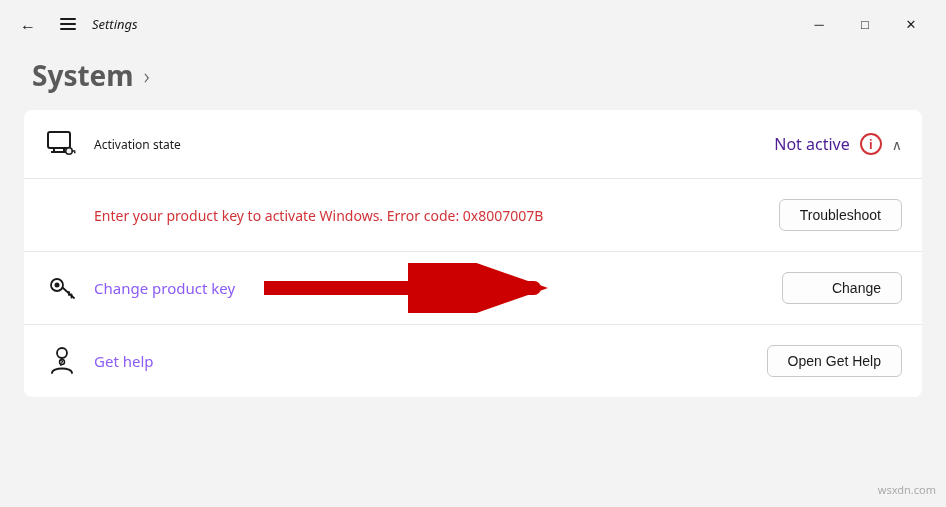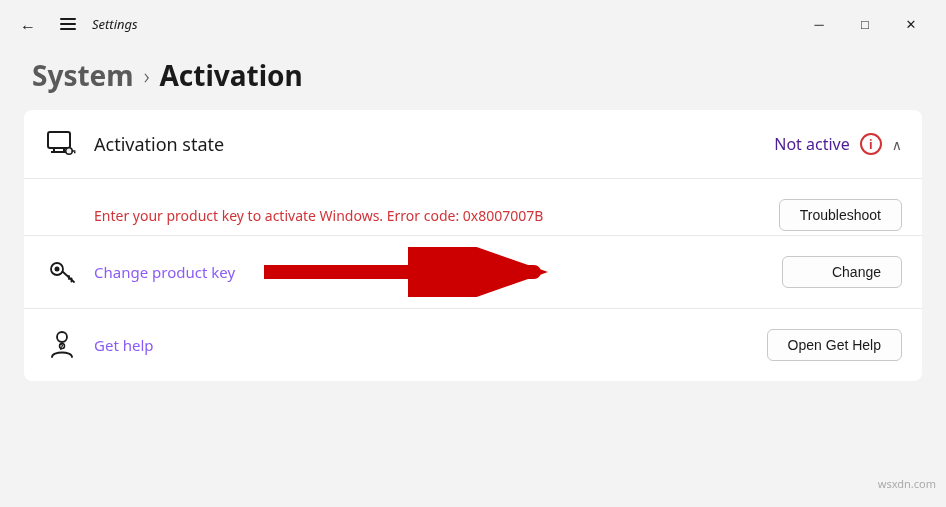--- a/index.html
+++ b/index.html
@@ -119,21 +119,21 @@
       width: 36px;
       height: 36px;
       display: flex;
       align-items: center;
       justify-content: center;
       margin-right: 14px;
       font-size: 22px;
       color: #1a1a1a;
     }
     .activation-label {
-      font-size: 18px;
+      font-size: 12px;
       color: #1a1a1a;
       flex: 1;
     }
     .not-active-text {
       font-size: 16px;
       color: #4c1d95;
       margin-right: 10px;
     }
     .info-circle {
       width: 22px;
@@ -152,21 +152,21 @@
     .chevron-up {
       font-size: 14px;
       color: #5a5a5a;
       cursor: pointer;
     }
 
     
     .error-row {
       display: flex;
       align-items: center;
-      padding: 20px 20px 4px 70px;
+      padding: 20px 20px 20px 70px;
       border-bottom: 1px solid #e8e8e8;
       gap: 20px;
     }
     .error-text {
       font-size: 14px;
       color: #d13438;
       flex: 1;
       line-height: 1.5;
     }
 
@@ -223,21 +223,21 @@
 
     
     .big-arrow {
       width: 300px;
       height: 50px;
     }
 
     
     .watermark {
       position: absolute;
-      bottom: 16px;
+      bottom: 10px;
       right: 10px;
       font-size: 11px;
       color: #aaaaaa;
     }
   </style>
 </head>
 <body>
 
 <div class="titlebar">
   <div class="titlebar-back">←</div>
@@ -250,21 +250,20 @@
   <div class="titlebar-controls">
     <div class="titlebar-btn">─</div>
     <div class="titlebar-btn">□</div>
     <div class="titlebar-btn close">✕</div>
   </div>
 </div>
 
 <div class="page-header">
   <span class="breadcrumb-system">System</span>
   <span class="breadcrumb-chevron">›</span>
-  <span class="breadcrumb-current">Activation</span>
 </div>
 
 <div class="main-content">
   <div class="card">
 
     <div class="activation-state-row">
       <div class="activation-icon">
 
         <svg width="30" height="26" viewBox="0 0 30 26" fill="none" xmlns="http://www.w3.org/2000/svg">
           <rect x="1" y="1" width="22" height="16" rx="2" stroke="#1a1a1a" stroke-width="2" fill="none"></rect>

